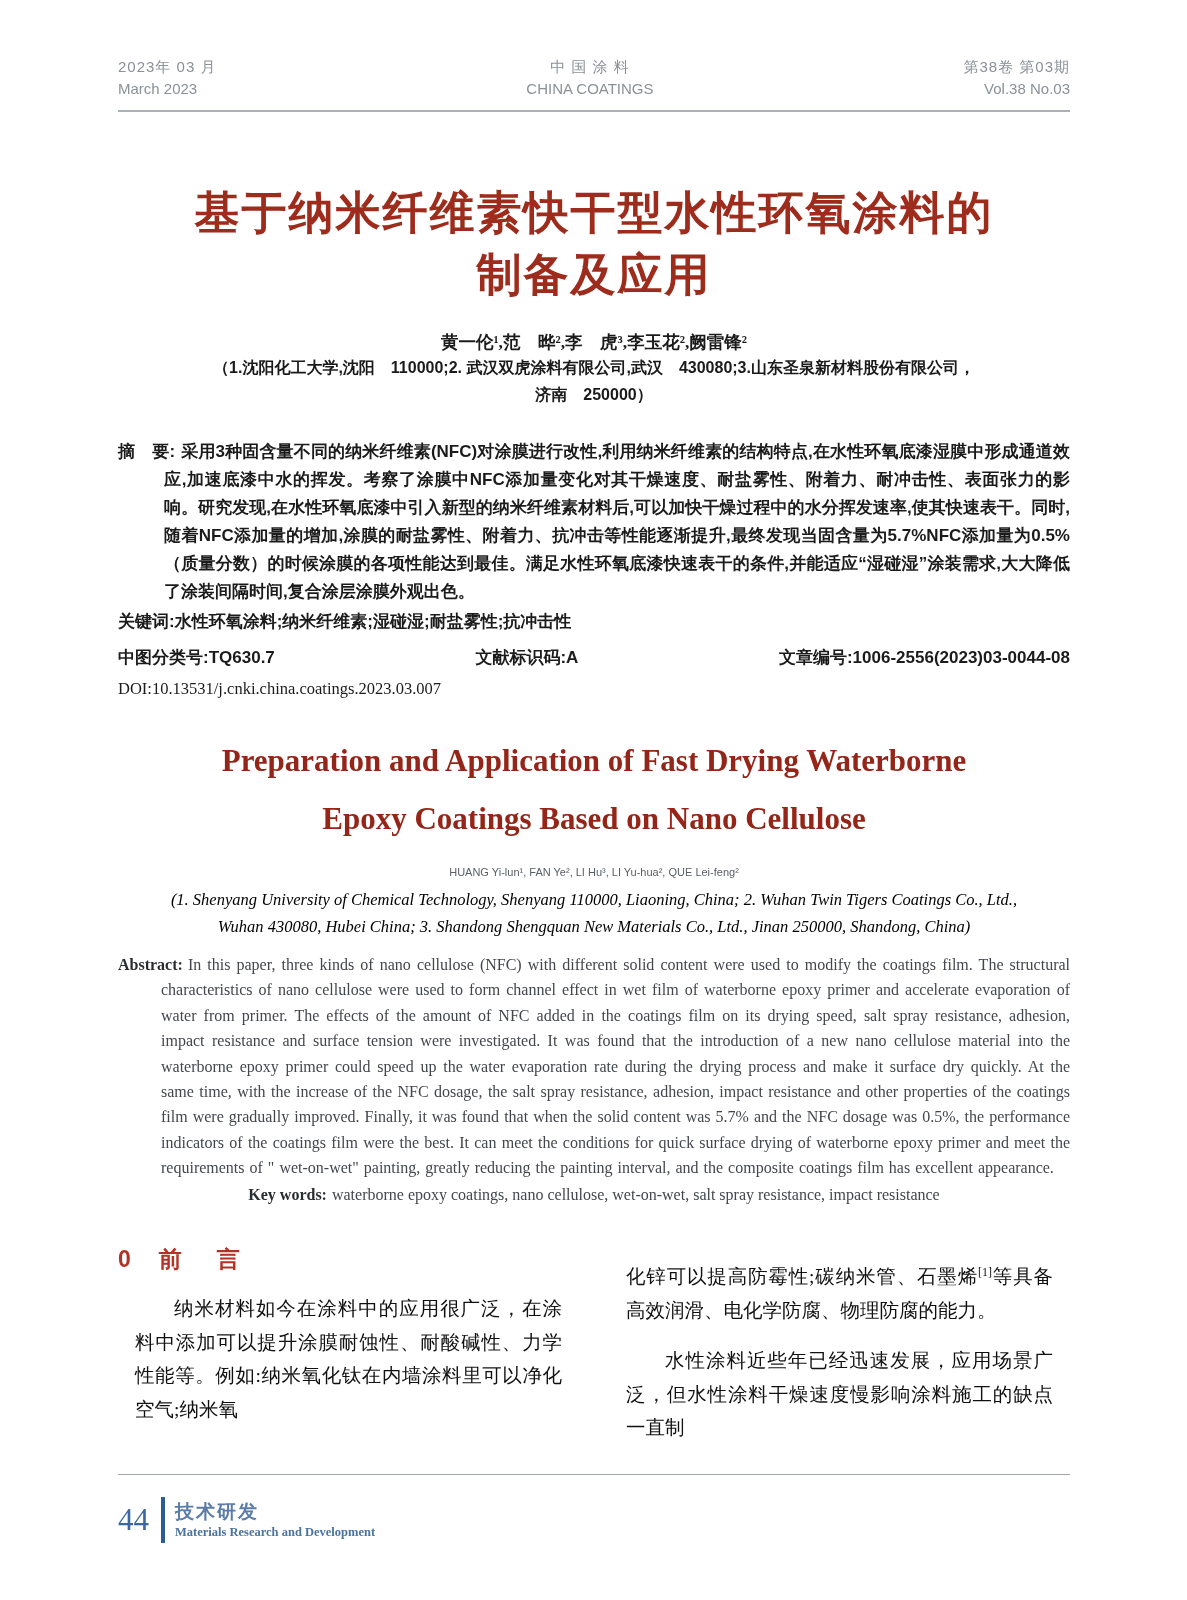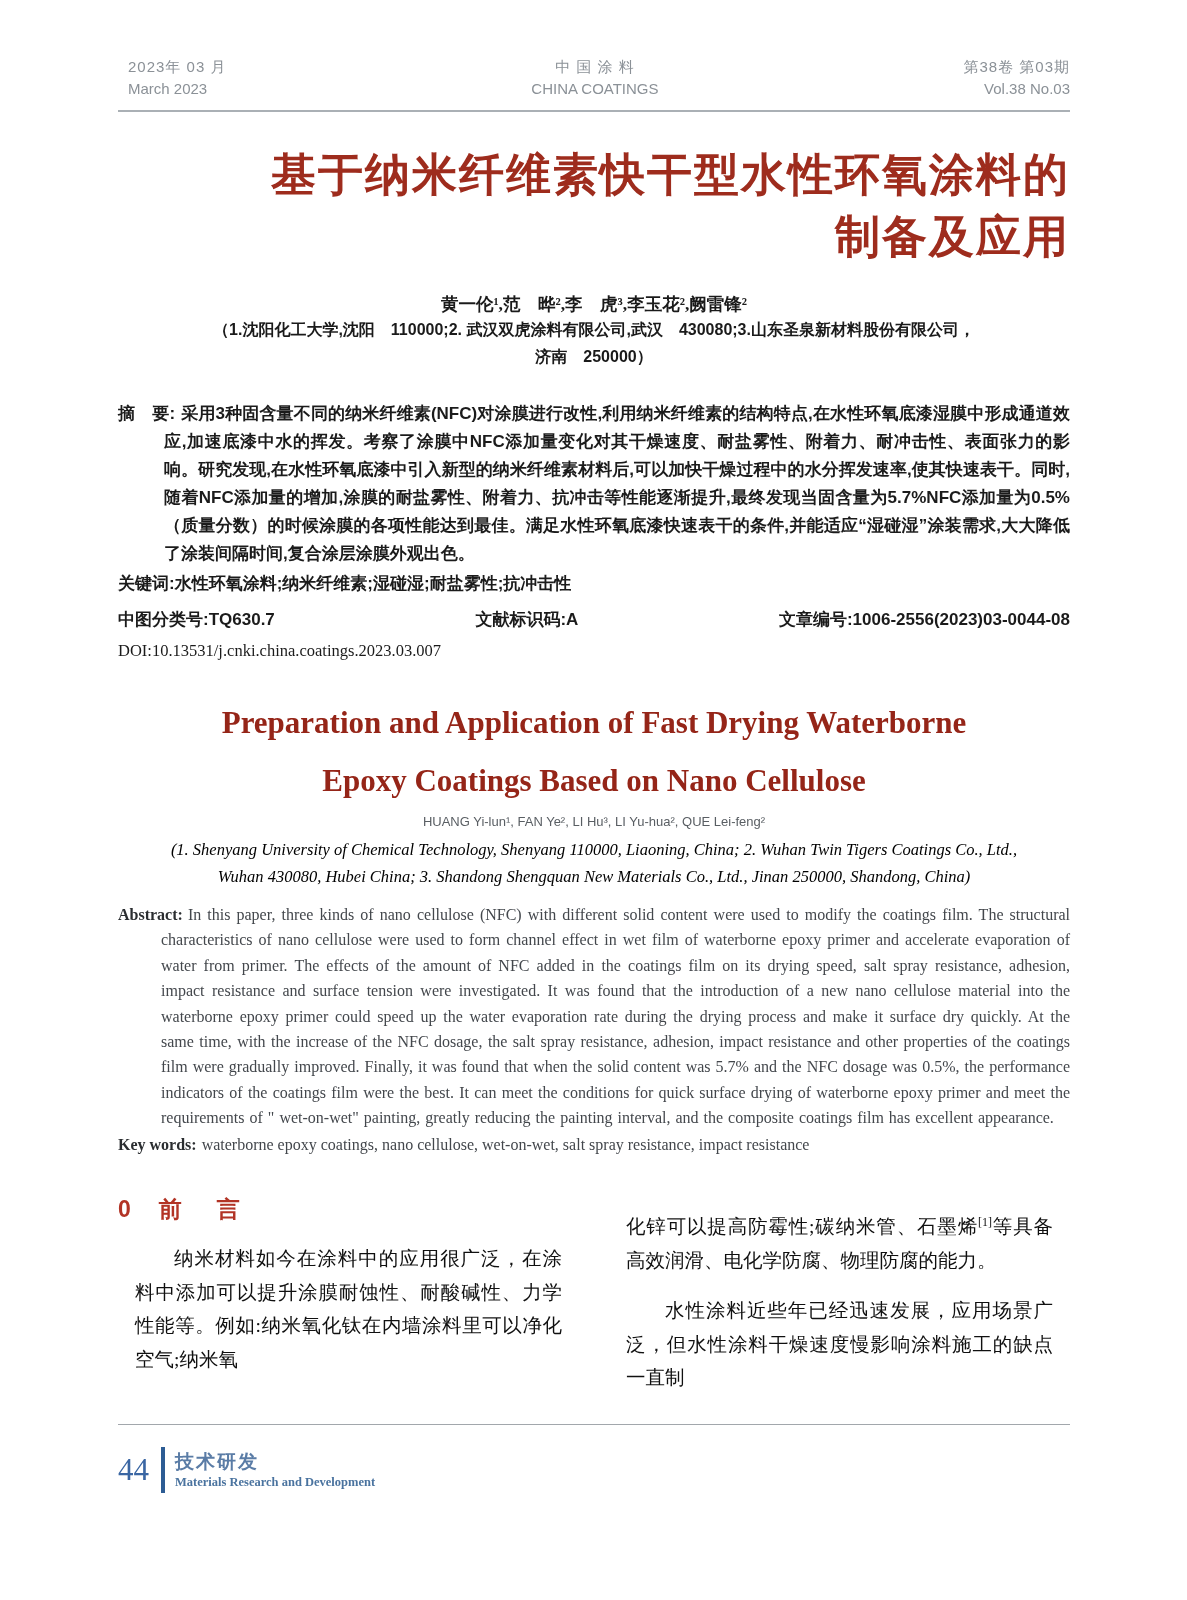--- a/index.html
+++ b/index.html
@@ -16,27 +16,27 @@
   }
   
   .journal-header{
     display:flex;justify-content:space-between;align-items:flex-end;
     padding-top:56px;padding-bottom:10px;
     border-bottom:2px solid #aab0b5;
     color:#8b9197;
     font-family:"Liberation Sans","DejaVu Sans",sans-serif;
     font-size:15px;line-height:22px;
   }
-  .journal-header .hcol{white-space:nowrap;margin-left:10px;}
+  .journal-header .hcol{white-space:nowrap;}
   .journal-header .c{text-align:center;}
   .journal-header .r{text-align:right;}
   .journal-header .zh{letter-spacing:1px;}
   
   .title-zh{
-    margin-top:32px;text-align:right;
+    margin-top:70px;text-align:center;
     font-family:"Liberation Sans","DejaVu Sans",sans-serif;
     font-weight:700;font-size:45px;line-height:62px;
     color:#9e2c1d;letter-spacing:2px;
   }
   .authors-zh{
     margin-top:24px;text-align:center;
     font-family:Liberation Serif, serif;
     font-weight:700;font-size:17.5px;line-height:24px;color:#1a1a1a;
   }
   .affil-zh{
@@ -69,39 +69,39 @@
     margin-top:4px;
     font-size:16.5px;line-height:26px;color:#1b1b1b;
   }
   
   .title-en{
     margin-top:30px;text-align:center;
     font-weight:700;font-size:31px;line-height:58px;
     color:#952518;
   }
   .authors-en{
-    text-align:center;
-    font-family:"Liberation Sans","DejaVu Sans",sans-serif;
-    font-size:13px;line-height:24px;color:#595e63;
+    margin-top:12px;text-align:center;
+    font-family:"Liberation Sans","DejaVu Sans",sans-serif;
+    font-size:11px;line-height:24px;color:#595e63;
   }
   .affil-en{
     margin-top:2px;text-align:center;
     font-style:italic;font-size:16.5px;line-height:27px;color:#000000;
   }
   .abs-en{
     margin-top:12px;
     font-size:16px;line-height:25.4px;color:#43474c;
     text-align:justify;
     padding-left:43px;text-indent:-43px;
     word-spacing:1px;
   }
   .abs-en .lbl{font-weight:700;color:#2a2d30;margin-right:5px;}
   .kw-en{
     margin-top:1px;
-    font-size:16px;line-height:25.4px;color:#43474c;
+    font-size:16px;line-height:25.4px;color:#43474c;text-align:center;
   }
   .kw-en .lbl{font-weight:700;color:#2a2d30;margin-right:5px;}
   
   .body-cols{
     margin-top:36px;
     display:flex;gap:30px;
   }
   .col{flex:1;min-width:0;}
   .sec-head{
     font-family:"Liberation Sans","DejaVu Sans",sans-serif;

